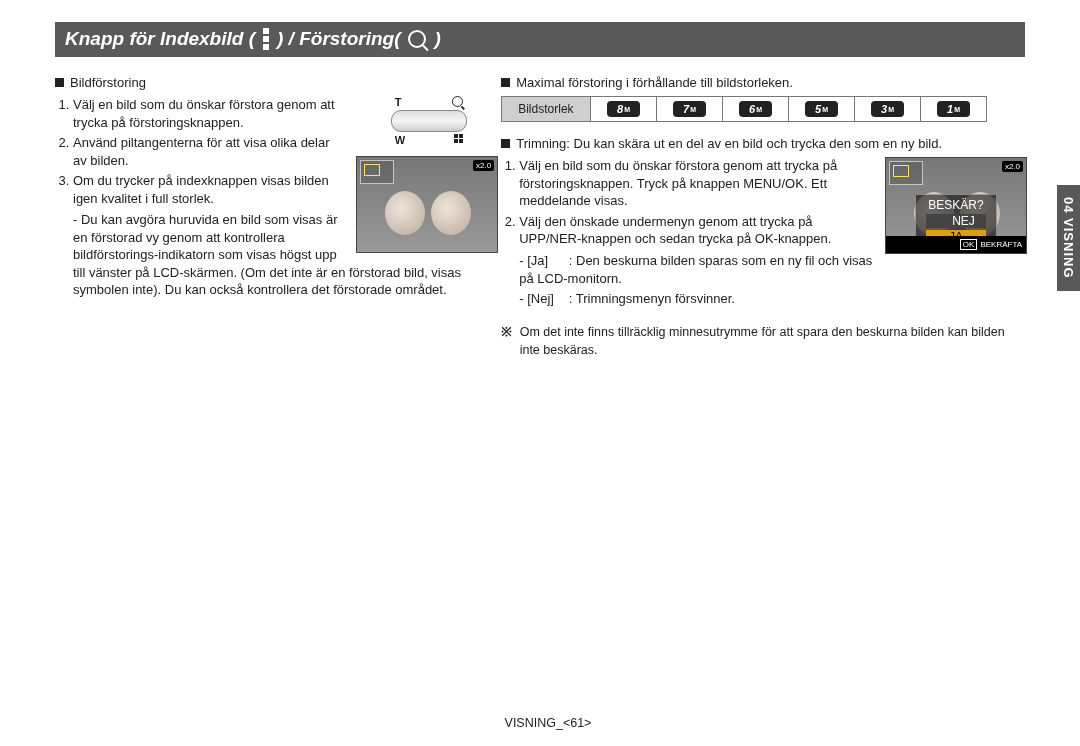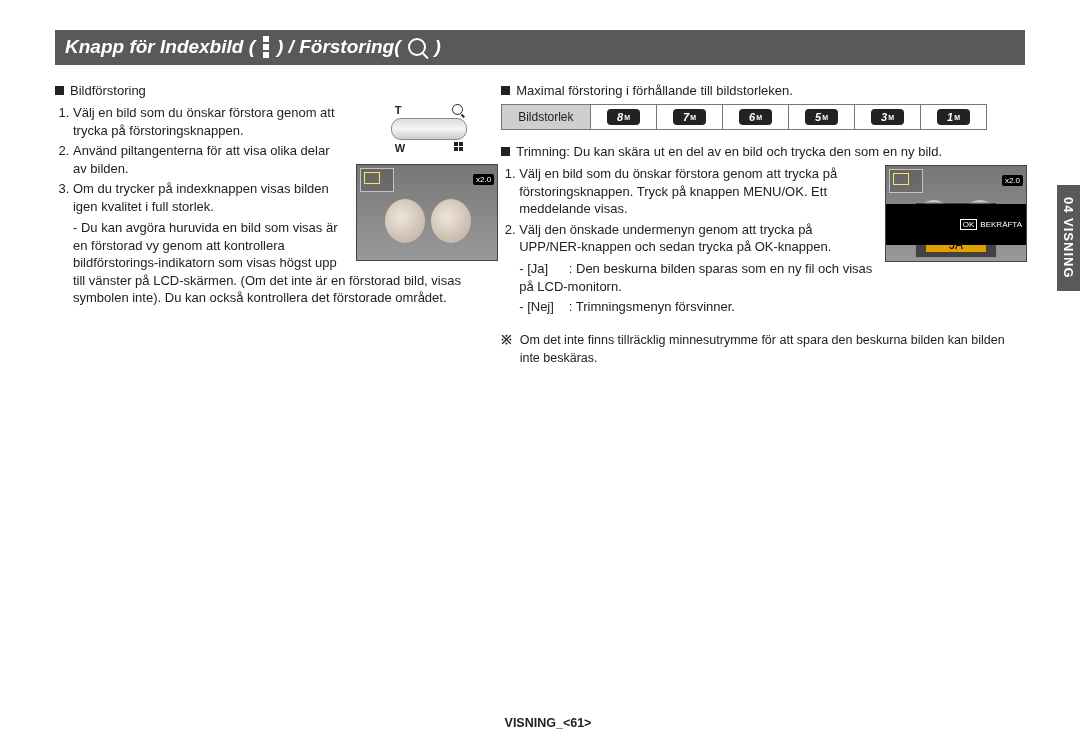--- a/index.html
+++ b/index.html
@@ -9,21 +9,21 @@
     height: 746px;
     background: #fff;
     font-family: Arial, Helvetica, sans-serif;
     font-size: 13px;
     color: #222;
     position: relative;
   }
   .page {
     position: relative;
     width: 970px;
-    margin: 30px auto 0 auto;
+    margin: 22px auto 0 auto;
   }
   .title-bar {
     background: #595959;
     color: #fff;
     font-size: 19px;
     font-weight: bold;
     font-style: italic;
     padding: 6px 10px 7px 10px;
     display: flex;
     align-items: center;
@@ -41,21 +41,21 @@
   }
   .title-icon-mag {
     width: 14px; height: 14px; border:2px solid #fff; border-radius:50%;
     position: relative; display:inline-block; margin: 0 2px;
   }
   .title-icon-mag::after {
     content:""; position:absolute; width:7px; height:2px; background:#fff;
     bottom:-3px; right:-5px; transform: rotate(45deg);
   }
   .cols {
-    display:flex; margin-top:18px;justify-content:flex-end;
+    display:flex; margin-top:18px;
   }
   .col { flex:1 1 0; }
   .left { flex-basis: 46%; }
   .right { flex-basis: 54%; position:relative; }
   .section-title {
     display:flex; align-items:center; gap:6px;
     margin-bottom:6px;
     font-size:13px;
   }
   .section-title .bullet {
@@ -116,43 +116,43 @@
   .lcd .mini-nav {
     position:absolute; top:3px; left:3px;
     width:32px; height:22px; border:1px solid rgba(255,255,255,0.6);
     background: rgba(0,0,0,0.15);
   }
   .lcd .mini-nav .sel {
     position:absolute; top:3px; left:3px; width:14px; height:10px;
     border:1px solid #ffe25a;
   }
   .lcd .badge {
-    position:absolute; top:9px; right:3px;
+    position:absolute; top:3px; right:3px;
     background:#000; color:#fff; font-size:8px;
     padding:1px 3px; border-radius:2px;
   }
   .lcd .face {
     position:absolute; border-radius:50%;
     background: radial-gradient(circle at 40% 40%, #efe5da, #b9a99a);
   }
   .lcd .face.a { width:40px; height:44px; top:34px; left:28px; }
   .lcd .face.b { width:40px; height:44px; top:34px; left:74px; }
   .lcd .dialog {
     position:absolute; left:50%; transform:translateX(-50%);
     top:36px; width:80px;
     background:rgba(0,0,0,0.55); color:#fff; font-size:12px;
     text-align:center; border:1px solid rgba(255,255,255,0.4);
     padding:3px 0;
   }
   .lcd .dialog .opt { background:#e0a000; margin:2px 10px; color:#000; }
   .lcd .dialog .opt.no { background:#444; color:#fff;padding-left:15px; }
   .lcd .okbar {
-    position:absolute; bottom:16px; left:0; right:0;
+    position:absolute; bottom:0; left:0; right:0;
     background:#000; color:#fff; font-size:8px;
-    text-align:right; padding:15px 4px;
+    text-align:right; padding:3px 4px;
   }
   .lcd .okbar .okbox {
     display:inline-block; border:1px solid #fff; padding:0 2px; margin-right:3px;
   }
   table.magtable {
     border-collapse: collapse;
     margin: 6px 0 14px 0;
     font-size:12px;
   }
   table.magtable th, table.magtable td {
@@ -184,21 +184,21 @@
     padding: 12px 4px;
     font-size:13px;
   }
   .sidebar-stripe {
     position:absolute; right:0; top:185px; bottom:40px;
     width:24px; background:#d7d7d7;
     z-index:-1;
   }
   .footer {
     position:absolute; bottom:16px; left:16px; right:0;
-    text-align:center; font-weight:bold; font-size:12.5px;
+    text-align:center; font-weight:normal; font-size:12.5px;
   }
   .trim-pic {
     float:right; width:140px; margin: 0 0 8px 12px;
   }
   .clearfix::after { content:""; display:block; clear:both; }
   .result-line { margin-left:18px; line-height:1.4; margin-bottom:2px; }
   .result-line .key { display:inline-block; min-width:38px; }
 </style>
 </head>
 <body>

